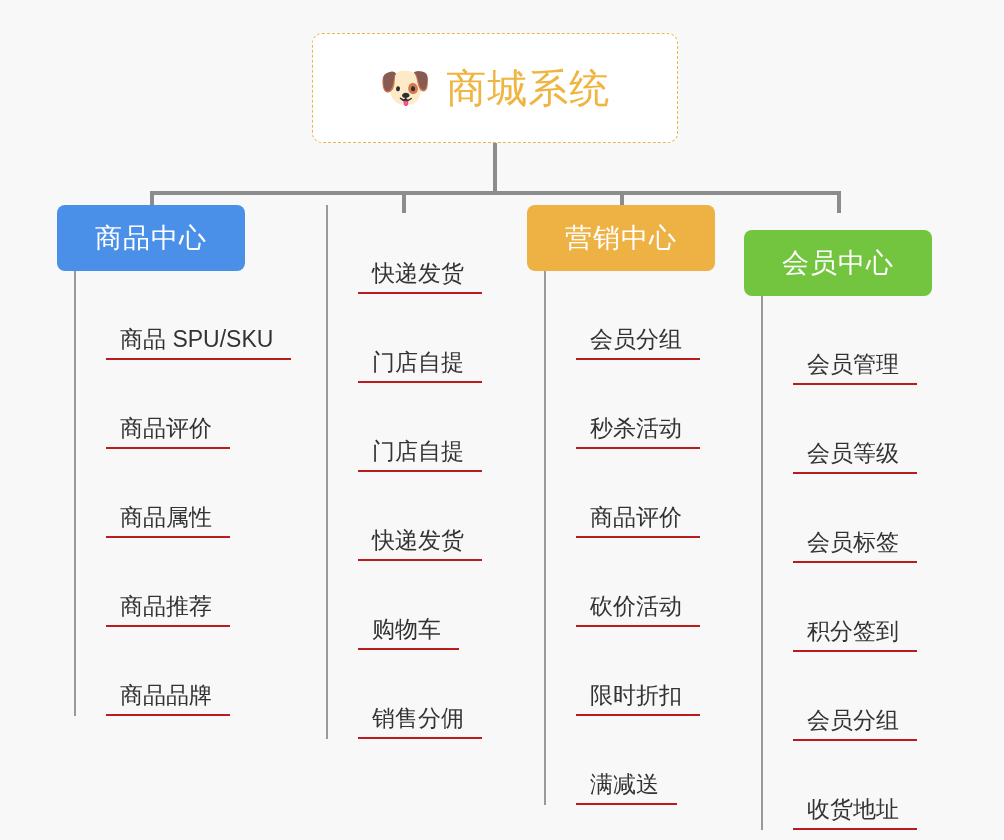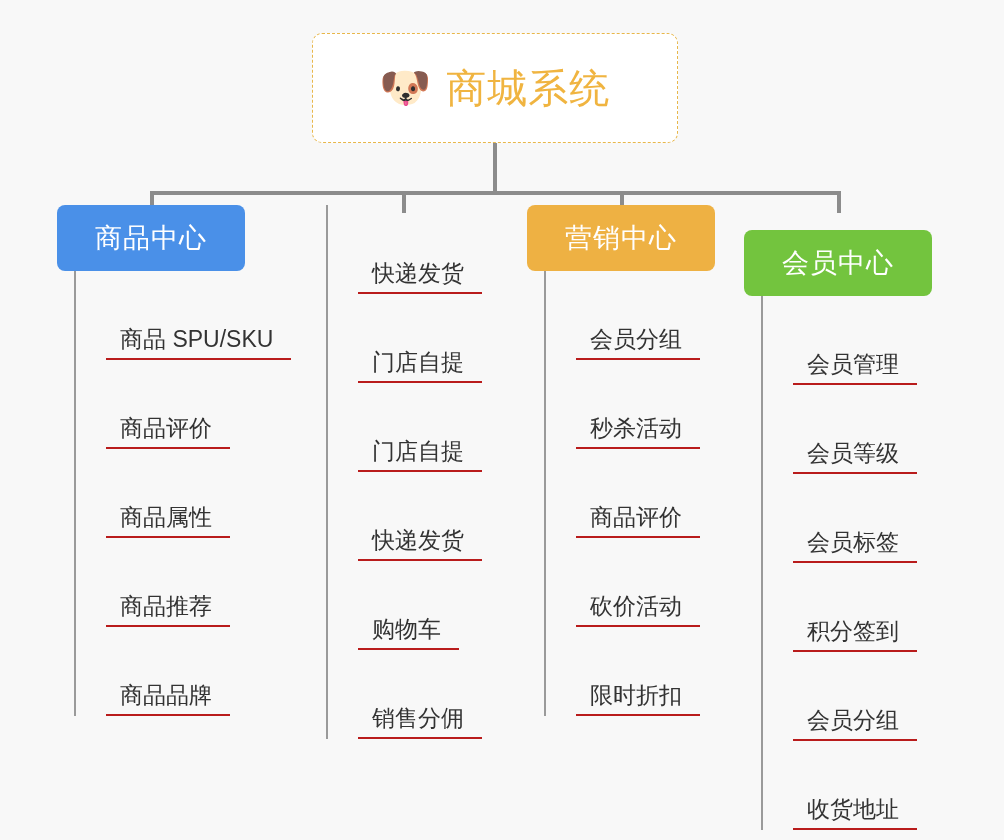--- a/index.html
+++ b/index.html
@@ -193,20 +193,23 @@
         </div>
       <div class="leaf">
           <span class="leaf-inner"><span class="leaf-label">商品评价</span></span>
         </div>
       <div class="leaf">
           <span class="leaf-inner"><span class="leaf-label">砍价活动</span></span>
         </div>
       <div class="leaf">
           <span class="leaf-inner"><span class="leaf-label">限时折扣</span></span>
         </div>
+      <div class="leaf">
+          <span class="leaf-inner"><span class="leaf-label">满减送</span></span>
+        </div>
     </div>
   </div>
 
   <div class="branch" style="left:744px;margin-top:25px;">
     <div class="branch-header" style="background: rgb(115, 196, 62);">
       <span class="branch-header-label">会员中心</span>
     </div>
     <div class="branch-body">
       <div class="leaf">
           <span class="leaf-inner"><span class="leaf-label">会员管理</span></span>

